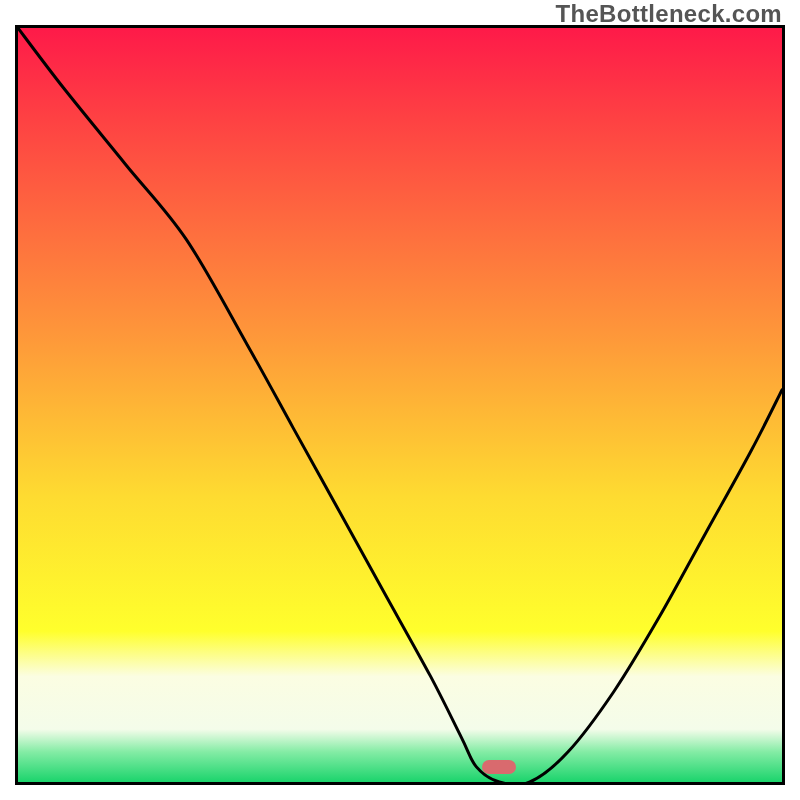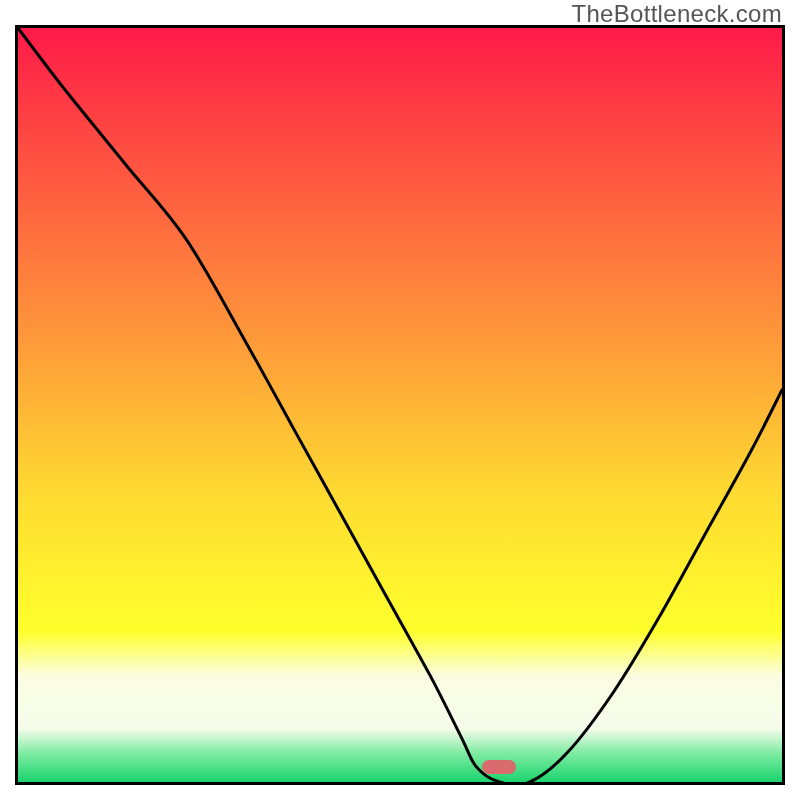--- a/index.html
+++ b/index.html
@@ -14,21 +14,21 @@
     position: relative;
     width: 800px;
     height: 800px;
   }
   .watermark {
     position: absolute;
     top: 0px;
     right: 18px;
     font-family: Arial, Helvetica, sans-serif;
     font-size: 24px;
-    font-weight: normal;
+    font-weight: bold;
     color: #555555;
     letter-spacing: 0.3px;
   }
   .plot {
     position: absolute;
     left: 15px;
     top: 25px;
     width: 770px;
     height: 760px;
     border: 3px solid #000000;

